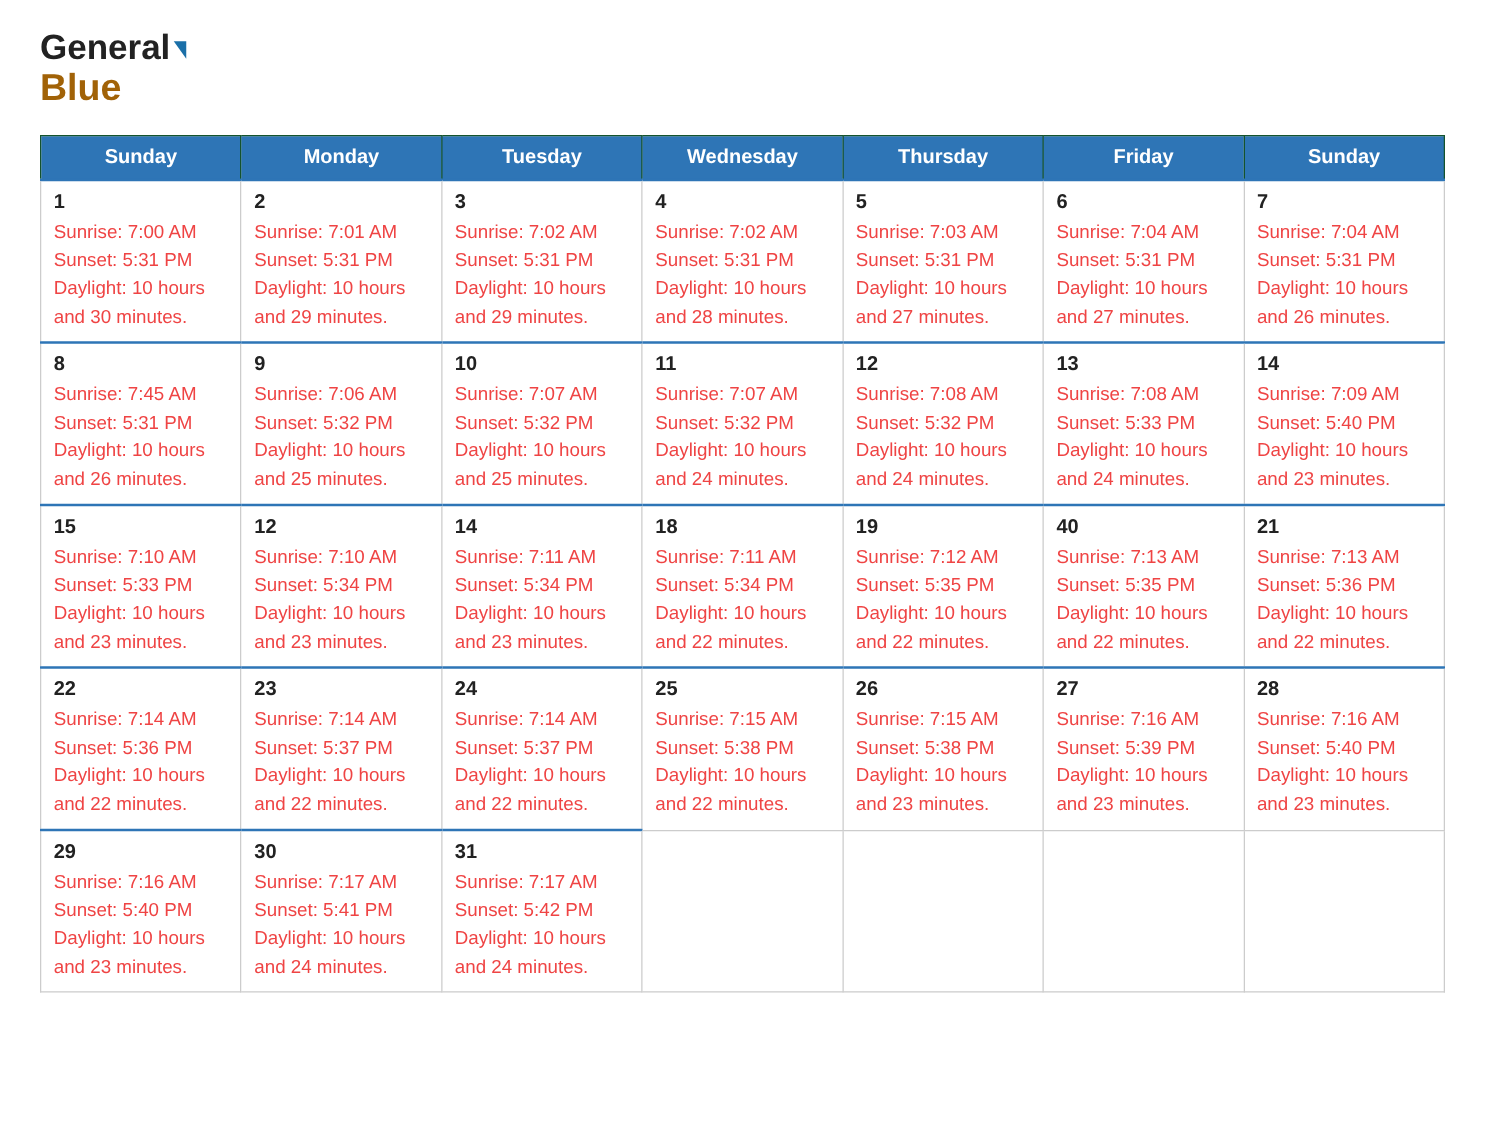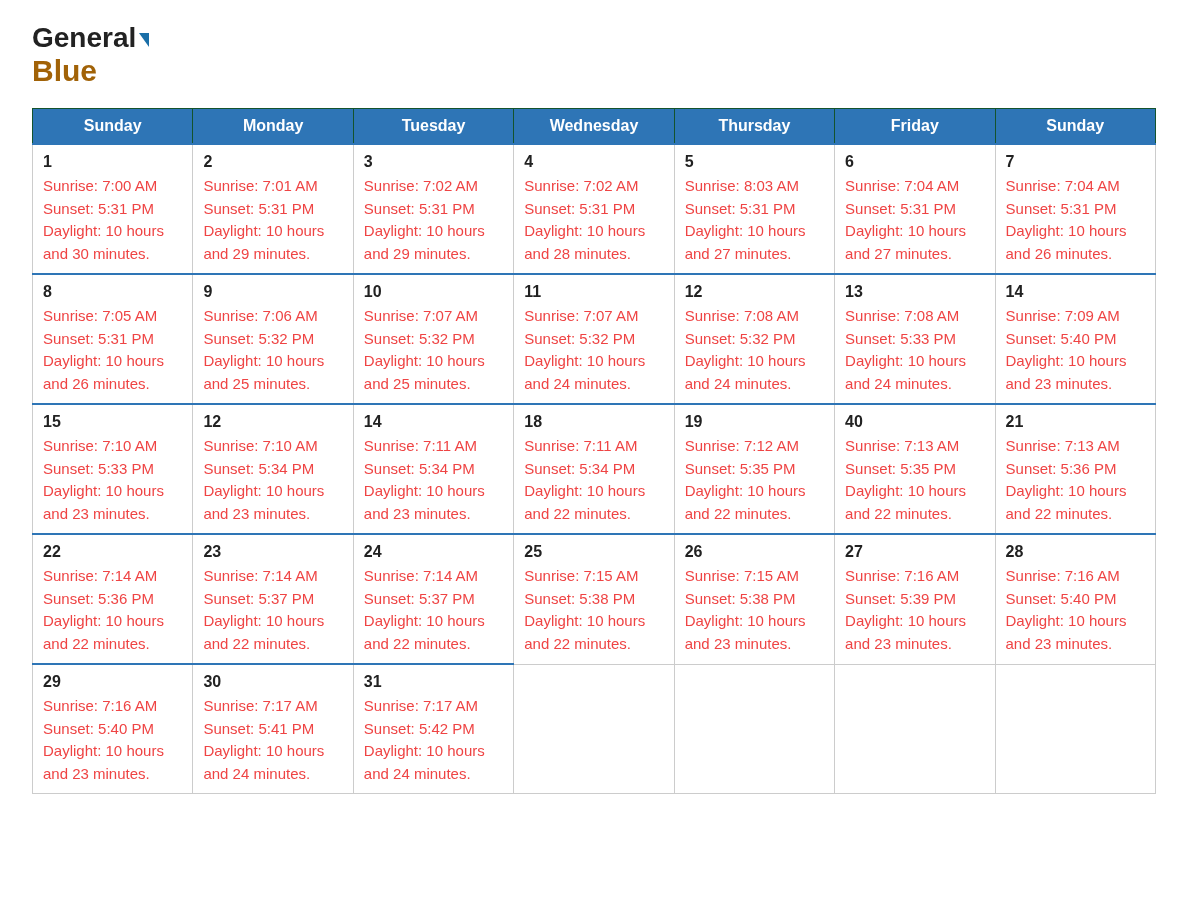--- a/index.html
+++ b/index.html
@@ -143,21 +143,21 @@
         </td>
         <td>
           <span class="day-num">4</span>
           <div class="day-info" style="white-space: pre-line;">Sunrise: 7:02 AM
 Sunset: 5:31 PM
 Daylight: 10 hours
 and 28 minutes.</div>
         </td>
         <td>
           <span class="day-num">5</span>
-          <div class="day-info" style="white-space: pre-line;">Sunrise: 8:03 AM
+          <div class="day-info" style="white-space: pre-line;">Sunrise: 7:03 AM
 Sunset: 5:31 PM
 Daylight: 10 hours
 and 27 minutes.</div>
         </td>
         <td>
           <span class="day-num">6</span>
           <div class="day-info" style="white-space: pre-line;">Sunrise: 7:04 AM
 Sunset: 5:31 PM
 Daylight: 10 hours
 and 27 minutes.</div>
@@ -166,21 +166,21 @@
           <span class="day-num">7</span>
           <div class="day-info" style="white-space: pre-line;">Sunrise: 7:04 AM
 Sunset: 5:31 PM
 Daylight: 10 hours
 and 26 minutes.</div>
         </td>
       </tr>
       <tr>
         <td>
           <span class="day-num">8</span>
-          <div class="day-info" style="white-space: pre-line;">Sunrise: 7:05 AM
+          <div class="day-info" style="white-space: pre-line;">Sunrise: 7:45 AM
 Sunset: 5:31 PM
 Daylight: 10 hours
 and 26 minutes.</div>
         </td>
         <td>
           <span class="day-num">9</span>
           <div class="day-info" style="white-space: pre-line;">Sunrise: 7:06 AM
 Sunset: 5:32 PM
 Daylight: 10 hours
 and 25 minutes.</div>

